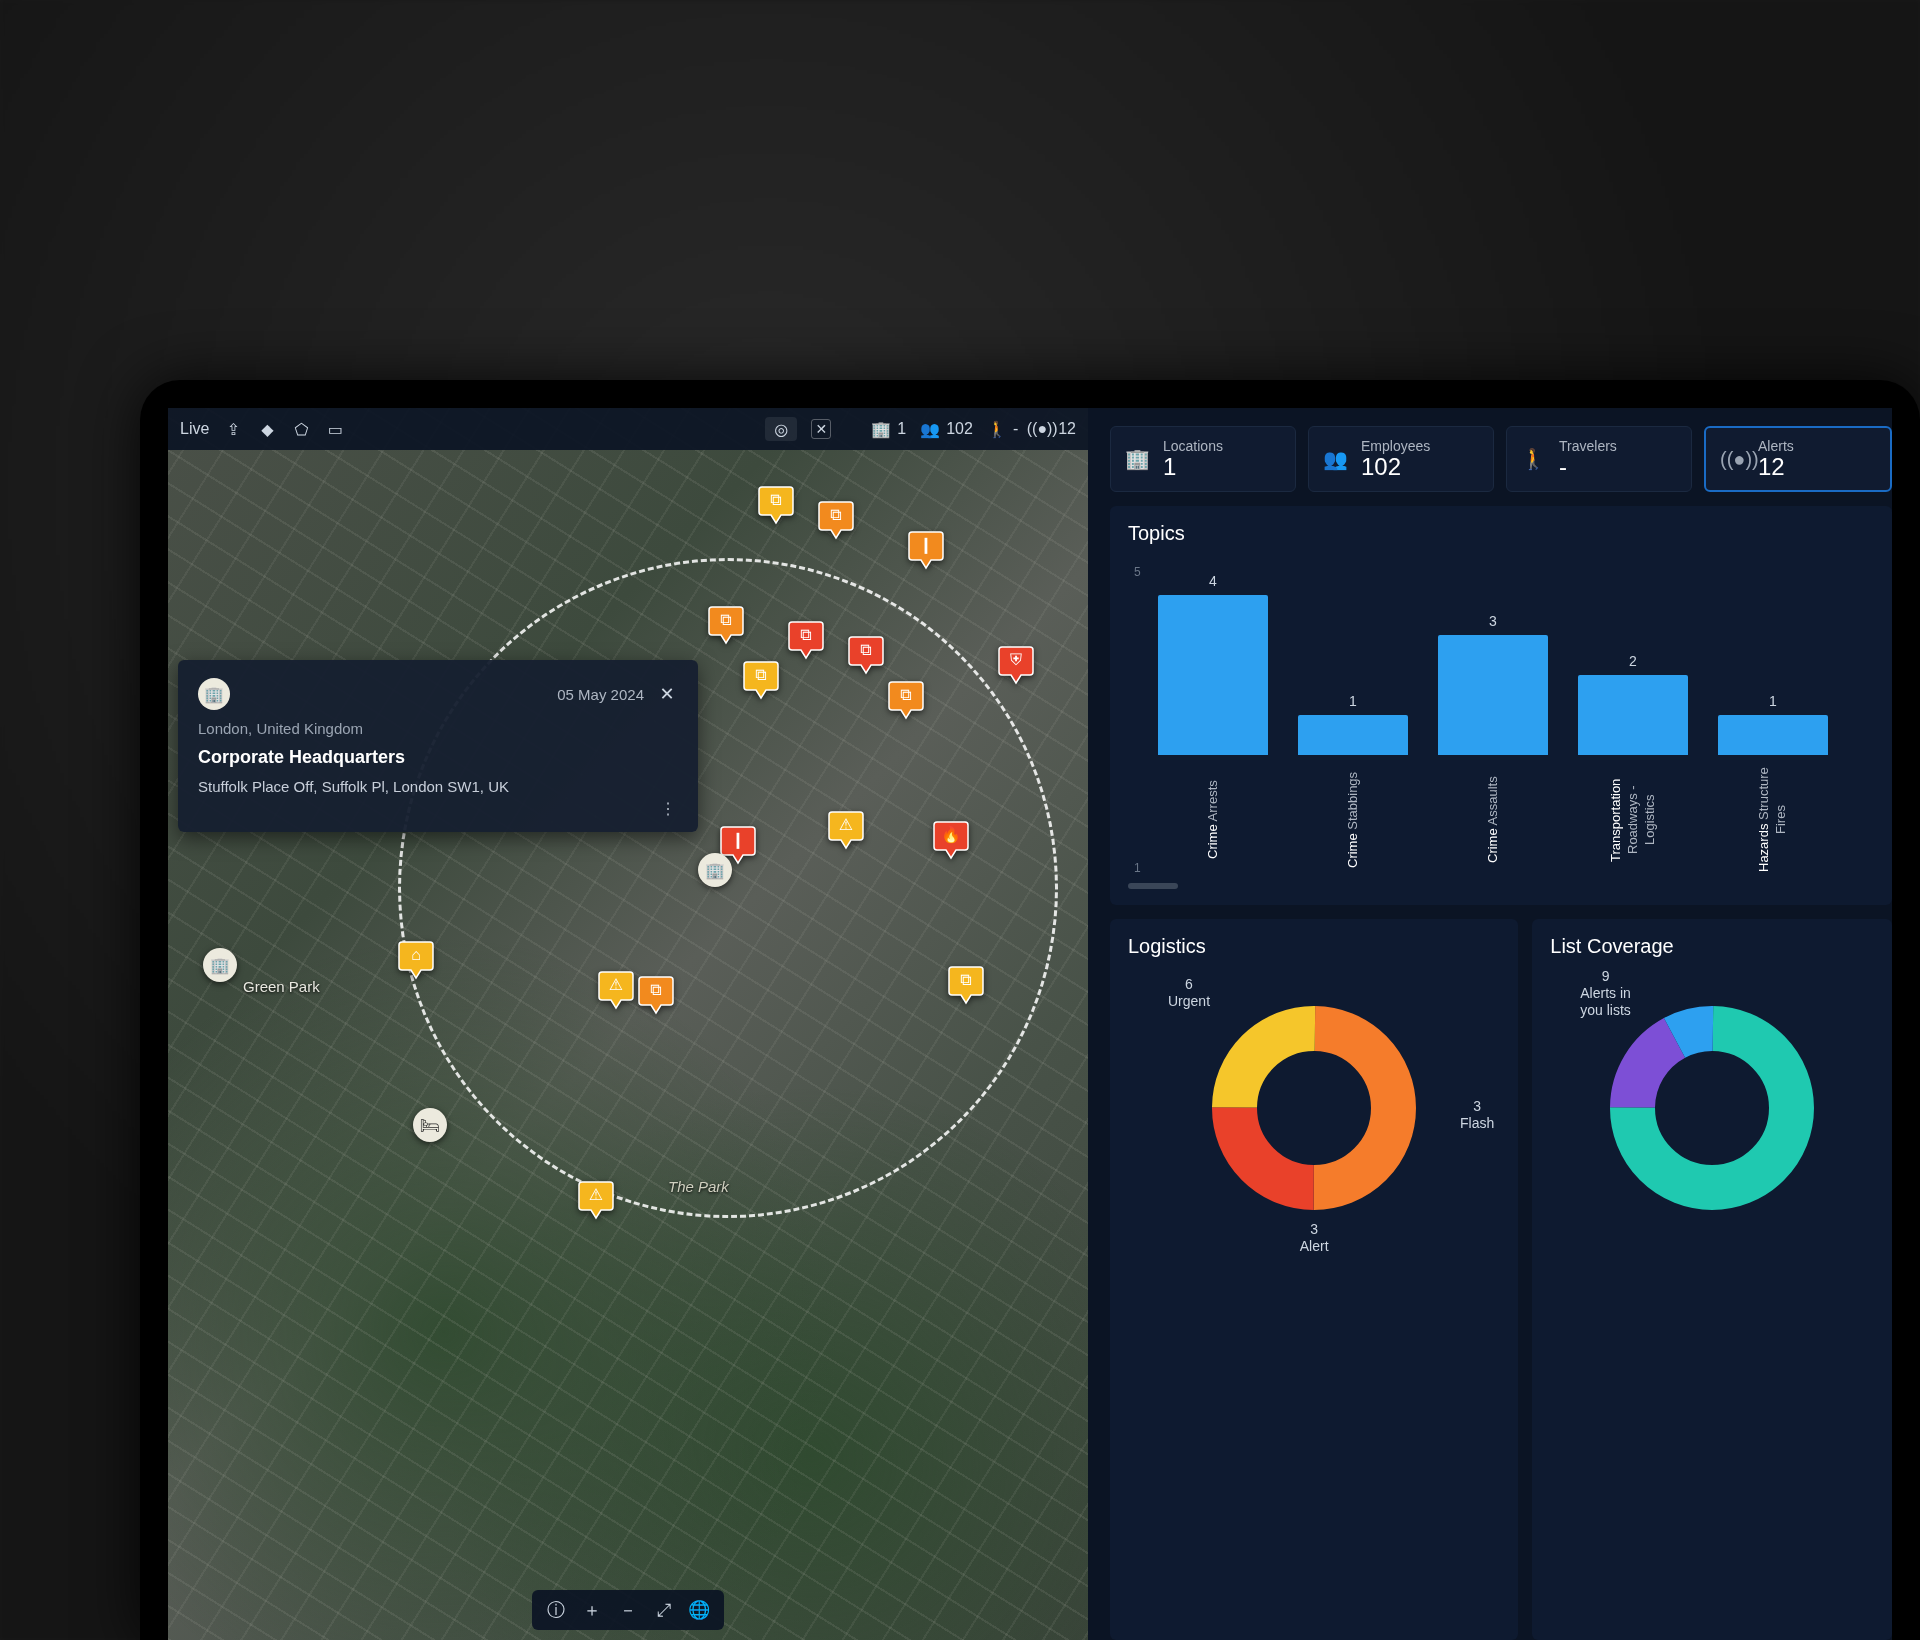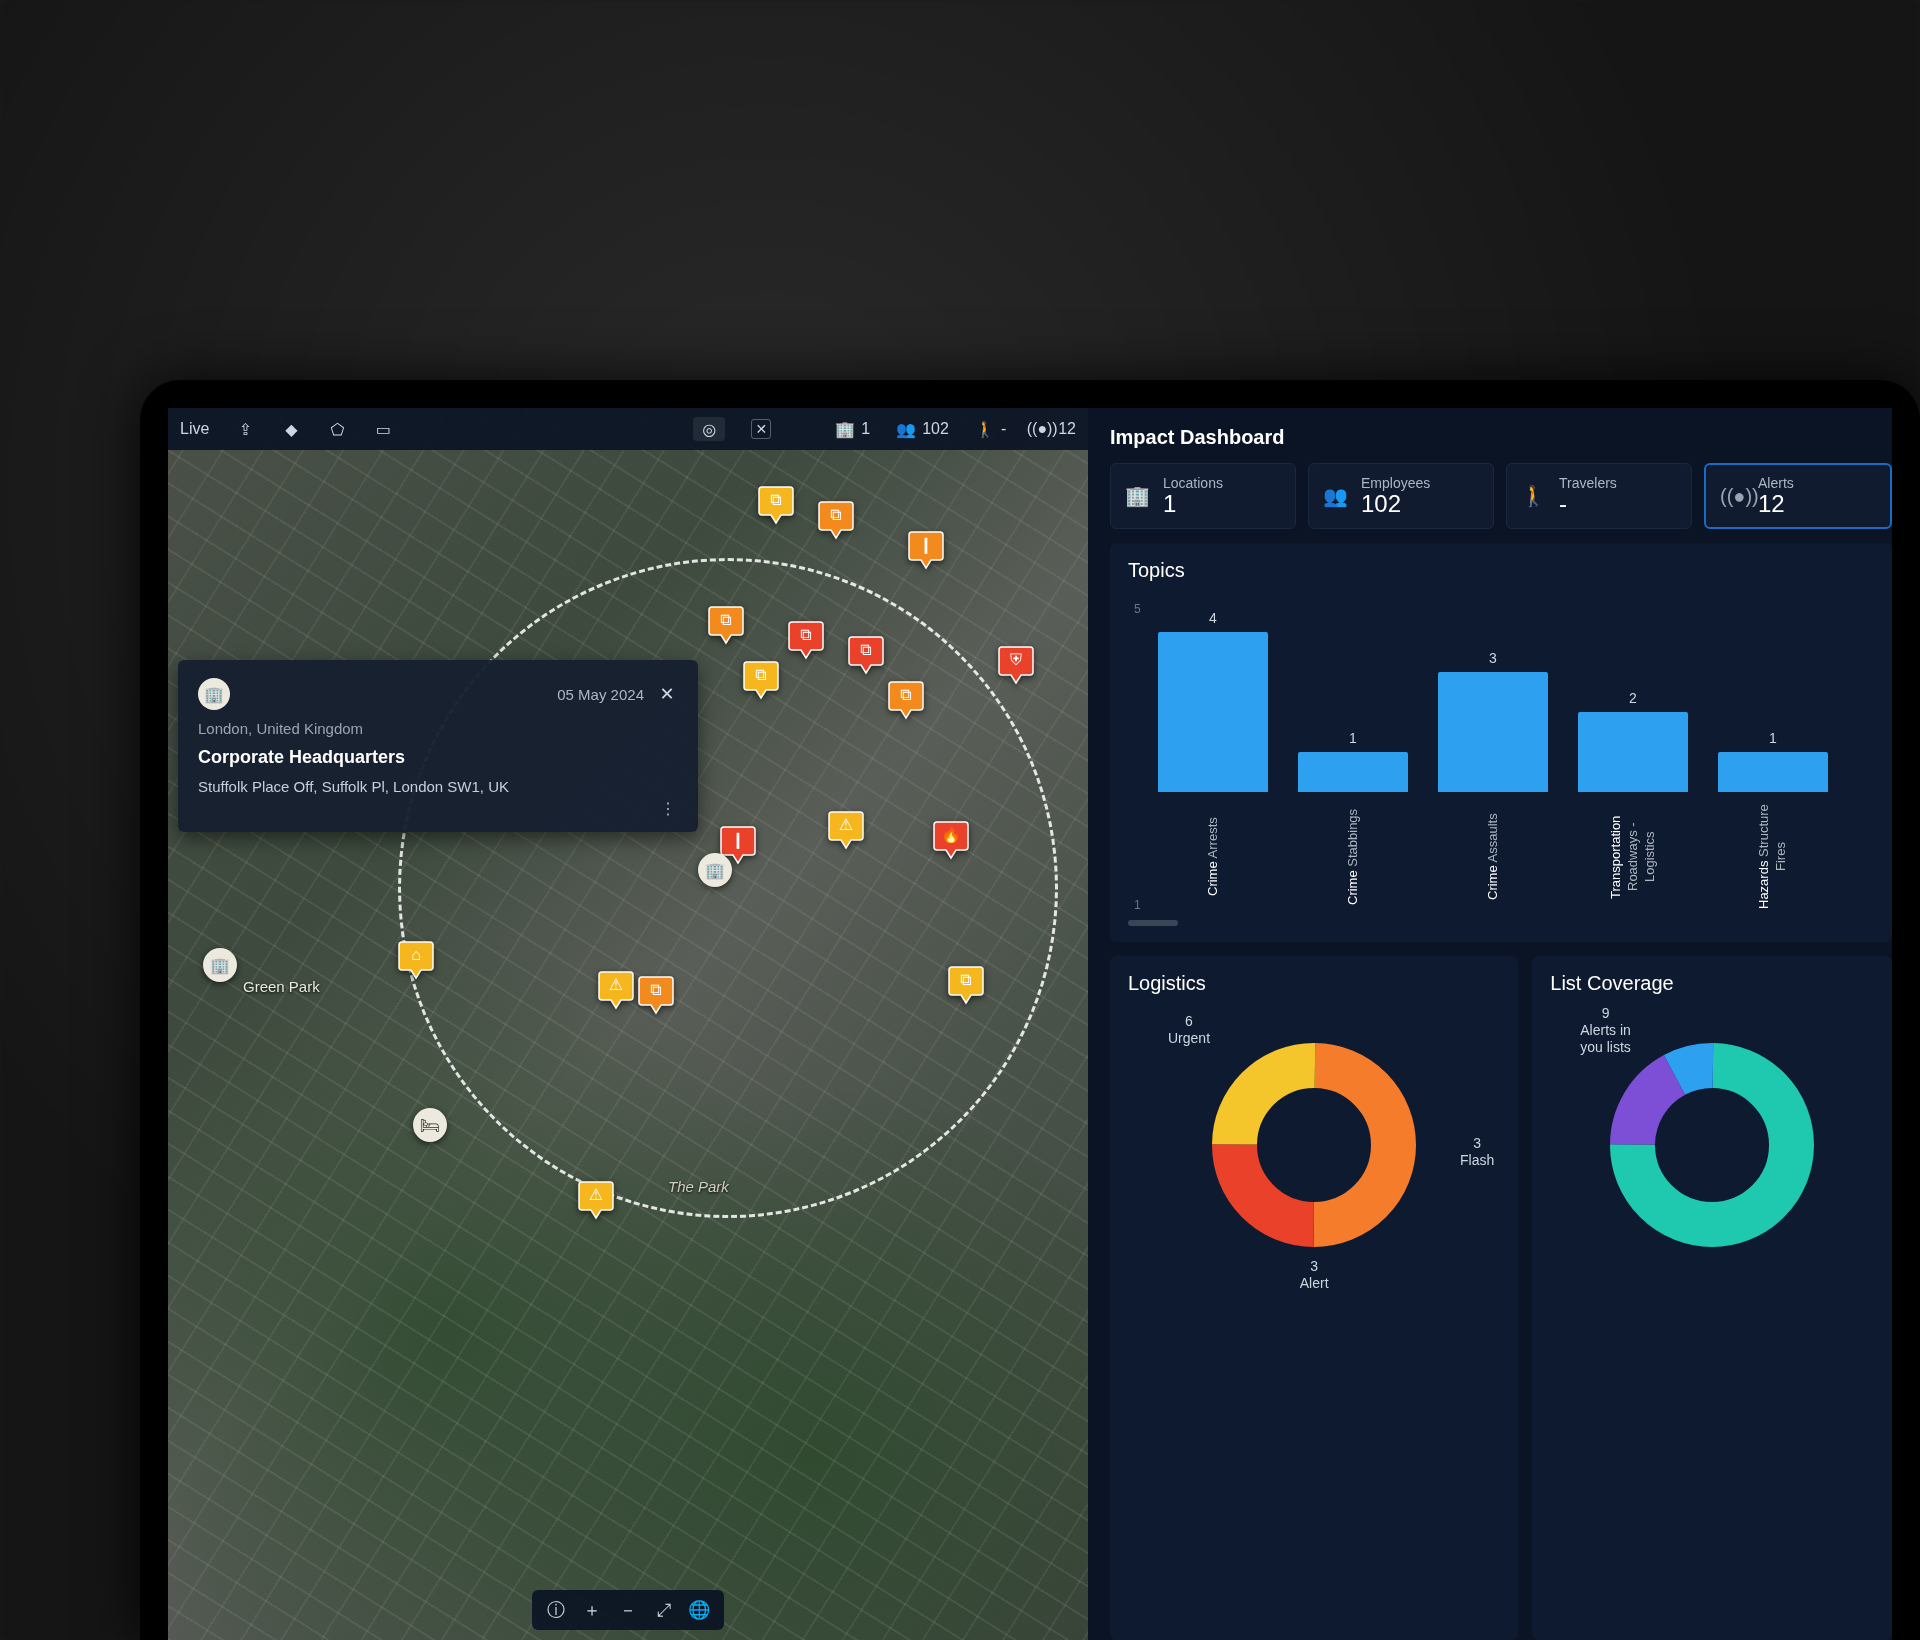--- a/index.html
+++ b/index.html
@@ -59,21 +59,21 @@
 }
 
 .map-toolbar {
   position: absolute;
   top: 0; left: 0; right: 0;
   height: 42px;
   background: rgba(11,20,36,0.92);
   display: flex;
   align-items: center;
   padding: 0 12px;
-  gap: 26px;
+  gap: 14px;
   color: #cdd6e1;
   font-size: 16px;
   z-index: 20;
 }
 .map-toolbar .spacer { flex: 1; }
 .tb-btn { display: flex; align-items: center; gap: 6px; cursor: pointer; }
 .tb-icon { width: 20px; height: 20px; display: inline-flex; align-items: center; justify-content: center; }
 .tb-pill { background: rgba(255,255,255,0.08); border-radius: 4px; padding: 2px 6px; display: flex; align-items: center; gap: 6px;}
 .tb-close { border: 1px solid rgba(255,255,255,0.3); border-radius: 3px; width: 20px; height: 20px; display: inline-flex; align-items: center; justify-content: center; font-size: 14px;}
 
@@ -346,21 +346,20 @@
       <span class="mc-btn">
             <span>⤢</span>
           </span>
       <span class="mc-btn">
             <span>🌐</span>
           </span>
     </div>
   </div>
 
   <div class="dash">
-    <div class="dash-title">Impact Dashboard</div>
 
     <div class="stat-row" id="stat-row">
           <div class="stat-card">
             <span class="stat-icon">🏢</span>
     <div class="stat-body">
               <div class="stat-label">Locations</div>
     <div class="stat-value">1</div>
             </div>
           </div>
           <div class="stat-card">

